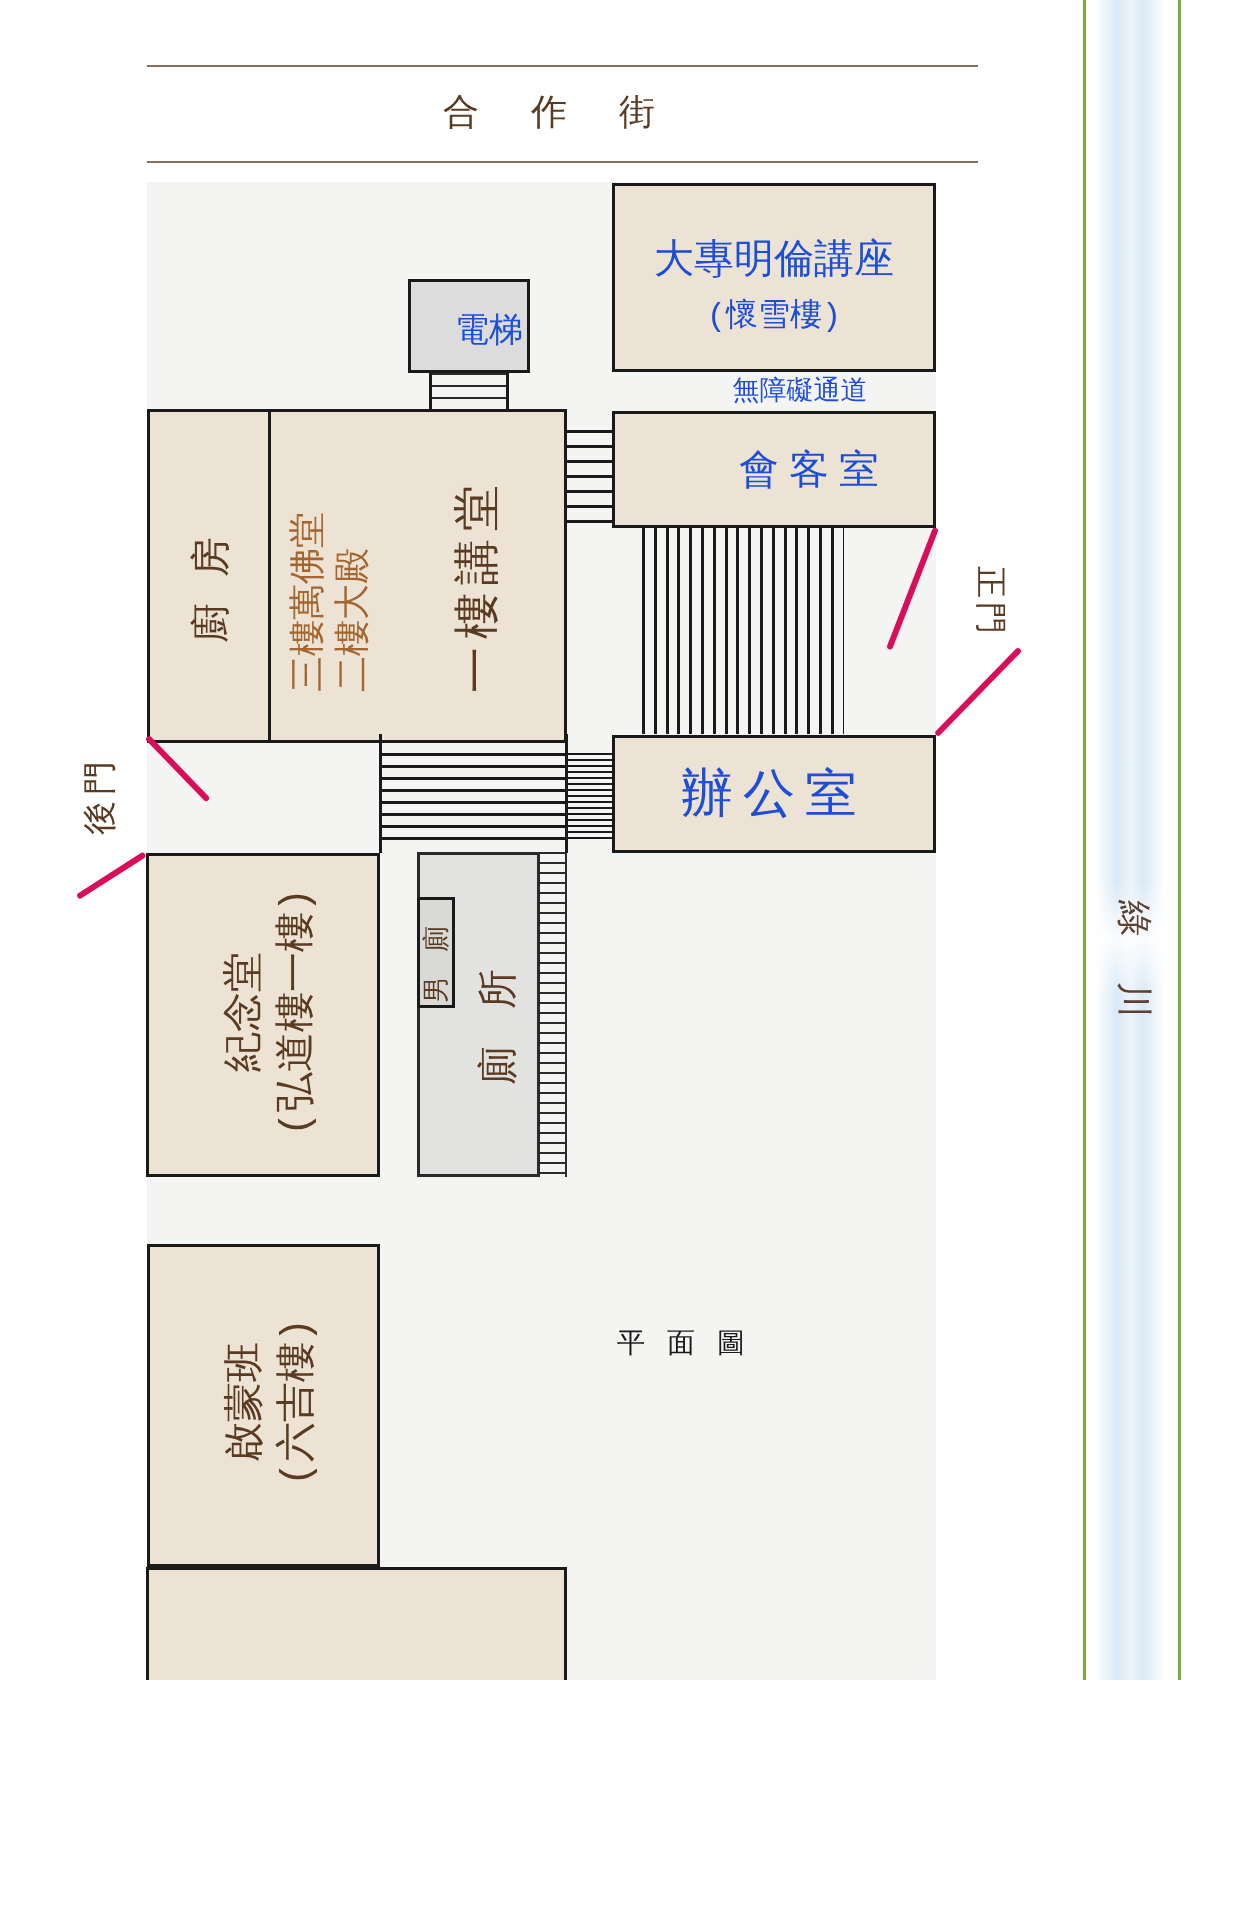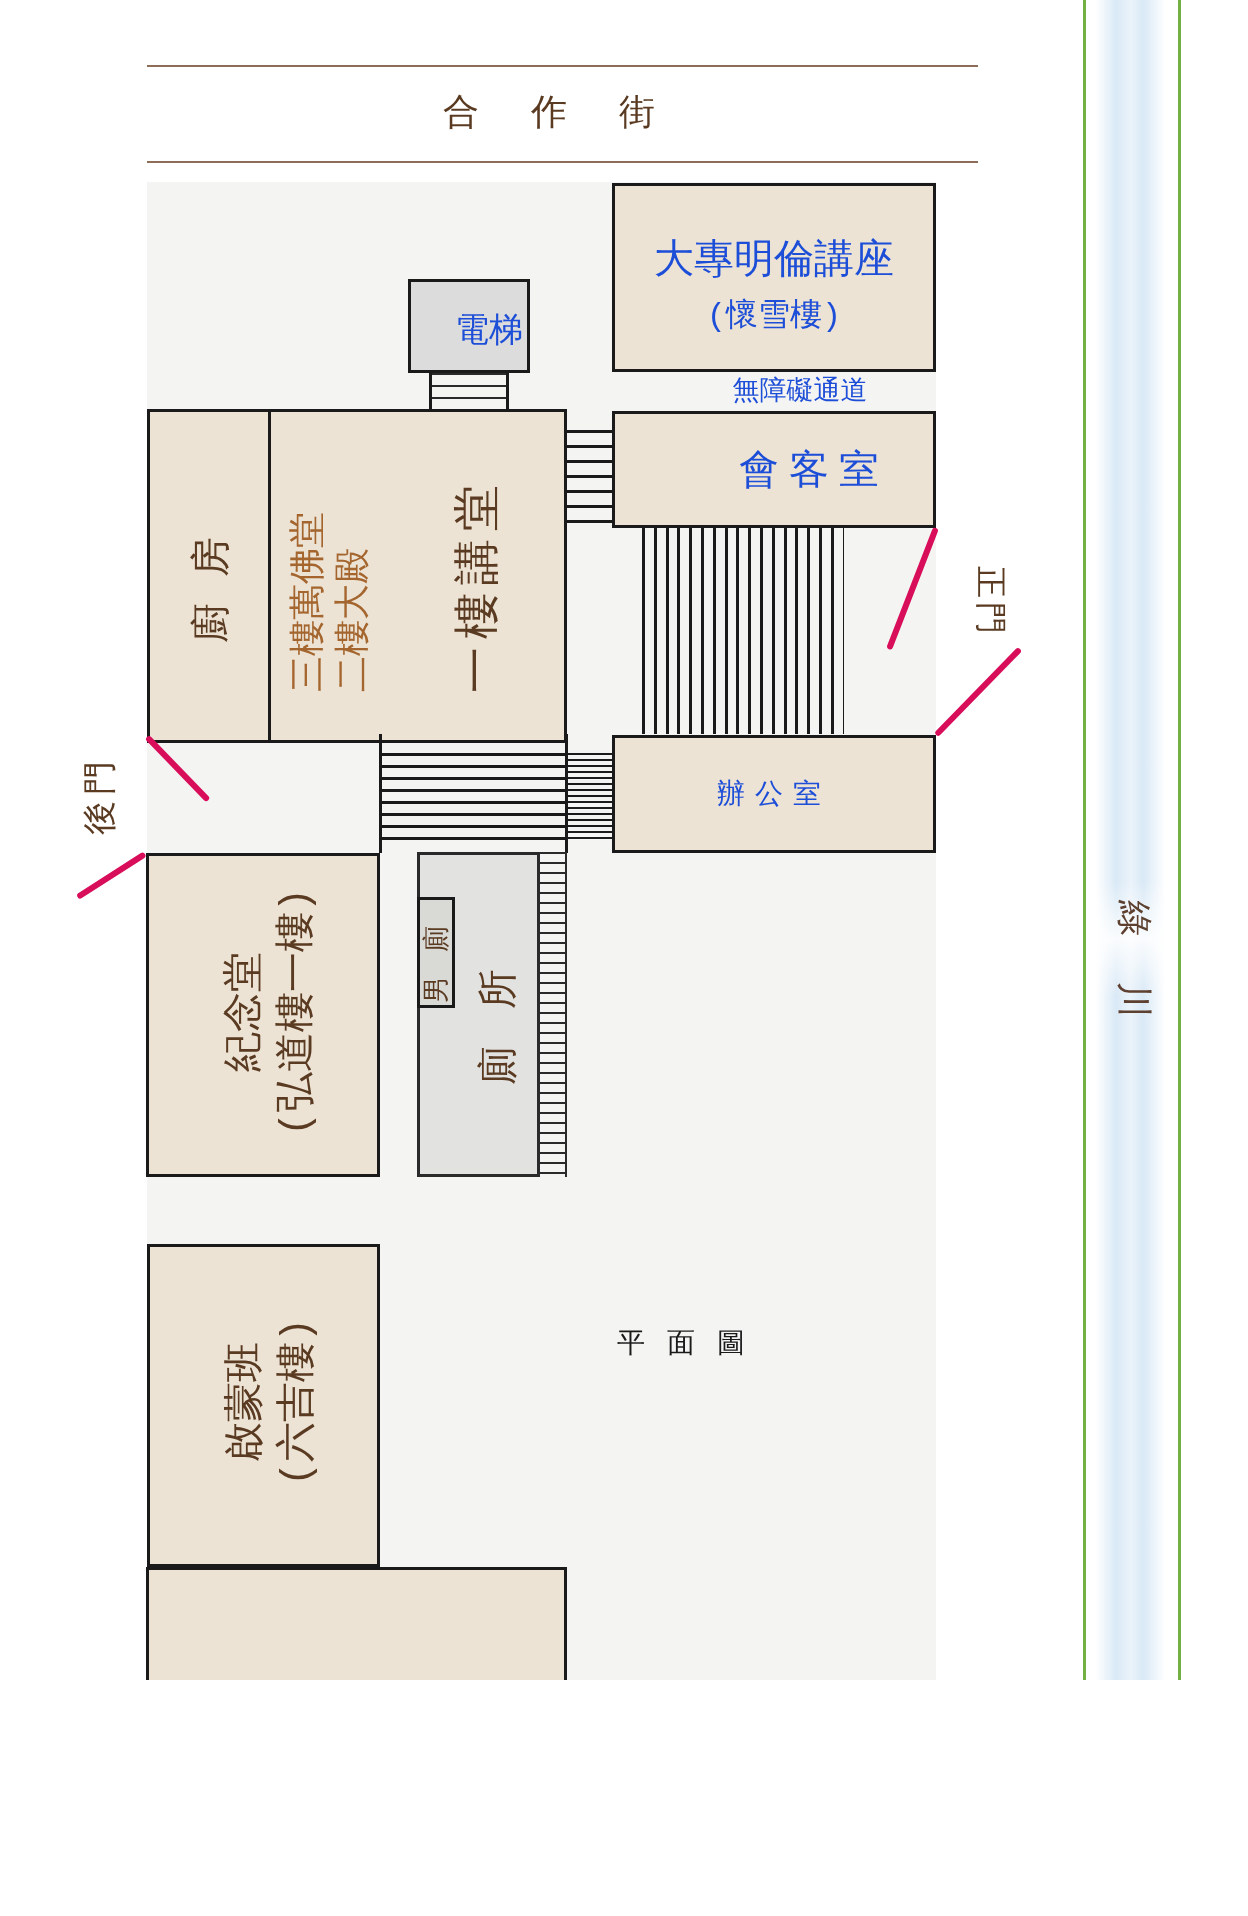--- a/index.html
+++ b/index.html
@@ -78,21 +78,21 @@
   </div>
   <div class="vt" style="left:477px;top:585px;font-size:46px;letter-spacing:8px;">一樓講堂</div>
 
   <div class="stairs st-h" style="left:567px;top:430px;width:45px;height:93px;"></div>
   <div class="room" style="left:612px;top:411px;width:324px;height:117px;"></div>
   <div class="hlabel" style="left:814px;top:469px;font-size:40px;letter-spacing:10px;">會客室</div>
 
   <div class="stairs st-v" style="left:642px;top:528px;width:202px;height:206px;"></div>
 
   <div class="room" style="left:612px;top:735px;width:324px;height:118px;"></div>
-  <div class="hlabel" style="left:774px;top:794px;font-size:28px;letter-spacing:10px;text-align:right;">辦公室</div>
+  <div class="hlabel" style="left:774px;top:794px;font-size:52px;letter-spacing:10px;text-align:right;">辦公室</div>
 
   <div class="wall" style="left:379px;top:734px;width:3px;height:119px;"></div>
   <div class="stairs st-h2" style="left:382px;top:753px;width:185px;height:87px;"></div>
   <div class="wall" style="left:565px;top:734px;width:3px;height:119px;"></div>
   <div class="stairs st-h3" style="left:568px;top:753px;width:44px;height:87px;"></div>
 
   <div class="room" style="left:146px;top:853px;width:234px;height:324px;"></div>
   <div class="vt2" style="left:272px;top:1012px;font-size:40px;line-height:1.3;text-align:center;">
     <span>紀念堂</span>
     <span>(弘道樓一樓)</span>

